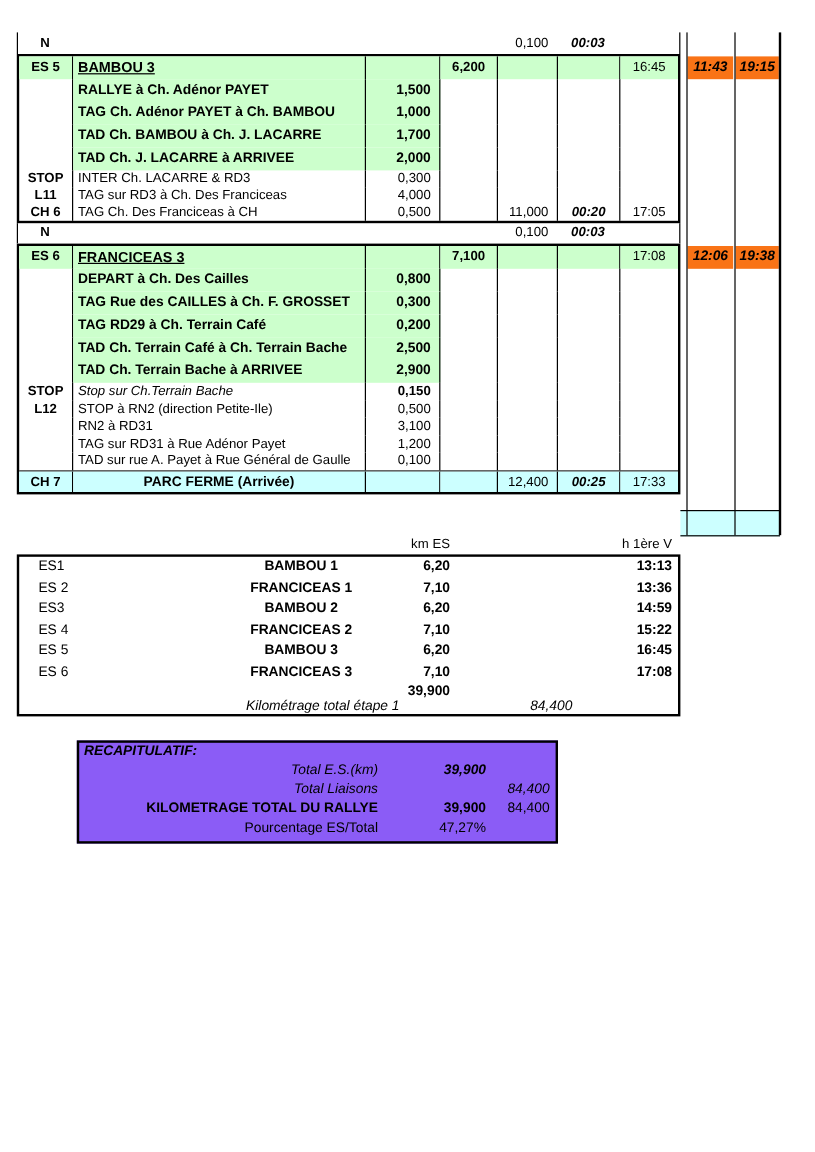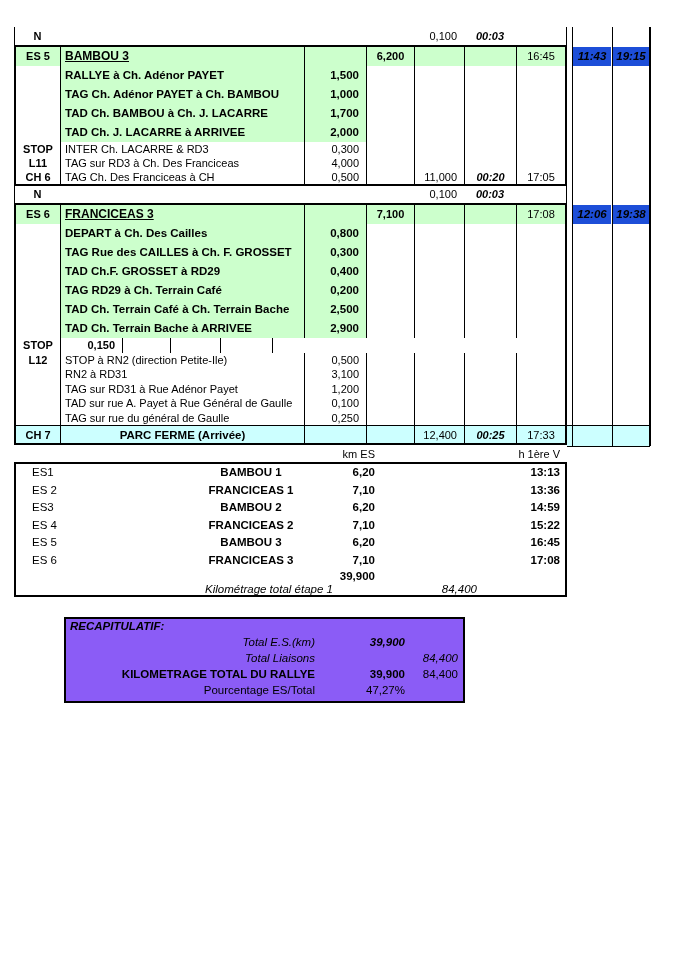--- a/index.html
+++ b/index.html
@@ -30,21 +30,21 @@
   .hdr .c4{font-weight:bold;}
   .det .c2,.det .c3{background:#ccffcc;font-weight:bold;font-size:11.5px;}
   .bi{font-weight:bold;font-style:italic;text-align:center;}
   .it{font-style:italic;}
   .bd{font-weight:bold;}
   .ch7{border-top:1.5px solid #000;box-sizing:border-box;}
   .ch7 .cell{background:#ccffff;}
   .ch7 .c2{text-align:center;font-weight:bold;padding-left:0;font-size:11.5px;}
   .vline{position:absolute;width:1.5px;background:#000;top:27px;height:419px;}
   .rcell{position:absolute;height:19px;line-height:19px;text-align:center;
-         background:#1d4ed8;font-weight:bold;font-style:italic;font-size:11.5px;}
+         background:#f97316;font-weight:bold;font-style:italic;font-size:11.5px;}
   .cyanstrip{position:absolute;left:567px;width:83px;top:425px;height:21.5px;background:#ccffff;
          border-top:1.5px solid #000;border-bottom:1.5px solid #000;box-sizing:border-box;}
   .sumhdr{position:absolute;height:13px;line-height:13px;text-align:right;font-size:11px;}
   .sumbox{position:absolute;left:14px;top:462px;width:553px;height:135px;
           border:2px solid #000;box-sizing:border-box;background:#fff;}
   .srow{position:relative;height:17.5px;line-height:17.5px;font-size:11.5px;}
   .srow span{position:absolute;}
   .sid{left:16px;width:60px;text-align:left;font-weight:normal;}
   .sname{left:0;width:470px;text-align:center;font-weight:bold;}
   .skm{left:200px;width:159px;text-align:right;font-weight:bold;}
@@ -186,29 +186,20 @@
       <div class="cell c1"></div>
       <div class="cell c2">TAG Rue des CAILLES à Ch. F. GROSSET</div>
       <div class="cell c3">0,300</div>
       <div class="cell c4"></div>
         <div class="cell c5"></div>
       <div class="cell c6"></div>
         <div class="cell c7"></div>
     </div>
     <div class="row det h19">
       <div class="cell c1"></div>
-      <div class="cell c2">TAD Ch.F. GROSSET à RD29</div>
-      <div class="cell c3">0,400</div>
-      <div class="cell c4"></div>
-        <div class="cell c5"></div>
-      <div class="cell c6"></div>
-        <div class="cell c7"></div>
-    </div>
-    <div class="row det h19">
-      <div class="cell c1"></div>
       <div class="cell c2">TAG RD29 à Ch. Terrain Café</div>
       <div class="cell c3">0,200</div>
       <div class="cell c4"></div>
         <div class="cell c5"></div>
       <div class="cell c6"></div>
         <div class="cell c7"></div>
     </div>
     <div class="row det h19">
       <div class="cell c1"></div>
       <div class="cell c2">TAD Ch. Terrain Café à Ch. Terrain Bache</div>
@@ -222,20 +213,21 @@
       <div class="cell c1"></div>
       <div class="cell c2">TAD Ch. Terrain Bache à ARRIVEE</div>
       <div class="cell c3">2,900</div>
       <div class="cell c4"></div>
         <div class="cell c5"></div>
       <div class="cell c6"></div>
         <div class="cell c7"></div>
     </div>
     <div class="row h145">
       <div class="cell c1">STOP</div>
+      <div class="cell c2 it">Stop sur Ch.Terrain Bache</div>
       <div class="cell c3 bd">0,150</div>
       <div class="cell c4"></div>
         <div class="cell c5"></div>
       <div class="cell c6"></div>
         <div class="cell c7"></div>
     </div>
     <div class="row h145">
       <div class="cell c1">L12</div>
       <div class="cell c2">STOP à RN2  (direction Petite-Ile)</div>
       <div class="cell c3">0,500</div>
@@ -259,29 +251,20 @@
       <div class="cell c3">1,200</div>
       <div class="cell c4"></div>
         <div class="cell c5"></div>
       <div class="cell c6"></div>
         <div class="cell c7"></div>
     </div>
     <div class="row h145">
       <div class="cell c1"></div>
       <div class="cell c2">TAD sur rue A. Payet à Rue Général de Gaulle</div>
       <div class="cell c3">0,100</div>
-      <div class="cell c4"></div>
-        <div class="cell c5"></div>
-      <div class="cell c6"></div>
-        <div class="cell c7"></div>
-    </div>
-    <div class="row h145">
-      <div class="cell c1"></div>
-      <div class="cell c2">TAG sur rue du général de Gaulle</div>
-      <div class="cell c3">0,250</div>
       <div class="cell c4"></div>
         <div class="cell c5"></div>
       <div class="cell c6"></div>
         <div class="cell c7"></div>
     </div>
     <div class="row ch7 h18">
       <div class="cell c1">CH 7</div>
       <div class="cell c2">PARC FERME (Arrivée)</div>
       <div class="cell c3"></div>
       <div class="cell c4"></div>

